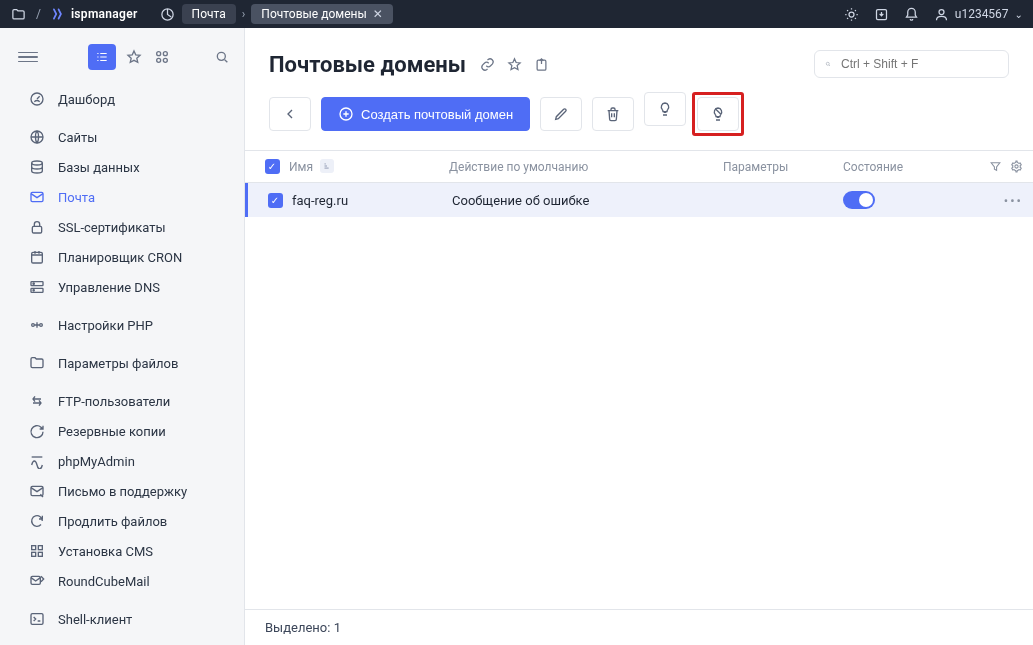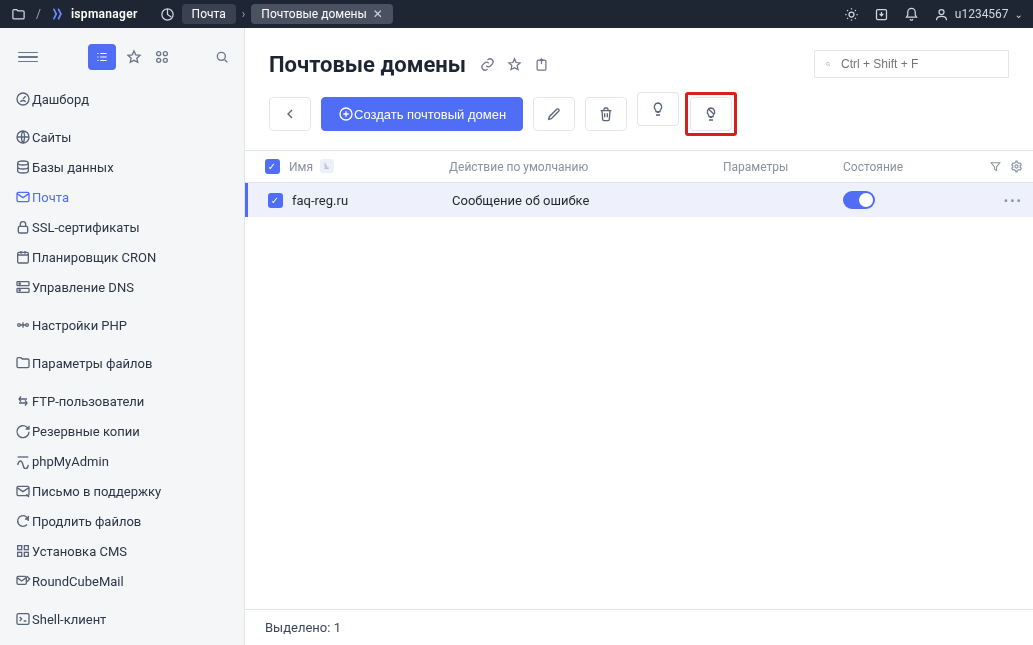--- a/index.html
+++ b/index.html
@@ -35,38 +35,38 @@
   .layout{flex:1;display:flex;min-height:0;}
   .sidebar{width:245px;background:var(--bg-side);border-right:1px solid var(--border);display:flex;flex-direction:column;padding-top:10px;}
   .sb-top{display:flex;align-items:center;padding:6px 14px 10px 14px;}
   .sb-view{width:28px;height:26px;border-radius:4px;background:var(--primary);display:flex;align-items:center;justify-content:center;margin-left:50px;}
   .sb-top-icons{display:flex;align-items:center;gap:12px;margin-left:10px;flex:1;}
   .sb-hamburger{width:20px;height:20px;display:flex;flex-direction:column;justify-content:center;gap:3px;margin-left:4px;}
   .sb-hamburger span{height:1.6px;background:#6d7688;border-radius:1px;}
   .sb-search{margin-left:auto;color:#6d7688;}
 
   .nav{list-style:none;margin:0;padding:4px 0 0 0;overflow:auto;}
-  .nav li{display:flex;align-items:center;padding:6px 14px;cursor:pointer;color:#2b3544;font-size:13px;}
+  .nav li{display:flex;align-items:center;gap:12px;padding:6px 28px;cursor:pointer;color:#2b3544;font-size:13px;}
   .nav li.active{color:var(--primary);}
   .nav li .nav-ico{width:18px;height:18px;display:flex;align-items:center;justify-content:center;color:#5a6478;}
   .nav li.active .nav-ico{color:var(--primary);}
   .nav li.spaced{margin-top:8px;}
 
   
   .main{flex:1;display:flex;flex-direction:column;min-width:0;}
   .page-head{display:flex;align-items:center;padding:22px 24px 10px 24px;}
   .page-title{font-size:22px;font-weight:700;margin:0;}
   .pt-icons{display:flex;align-items:center;gap:12px;margin-left:14px;color:#6d7688;}
-  .searchbox{margin-left:auto;display:flex;align-items:center;gap:8px;border:1px solid var(--border);border-radius:0;padding:5px 10px;width:195px;color:var(--muted);background:#fff;}
+  .searchbox{margin-left:auto;display:flex;align-items:center;gap:8px;border:1px solid var(--border);border-radius:6px;padding:5px 10px;width:195px;color:var(--muted);background:#fff;}
   .searchbox input{border:0;outline:0;flex:1;font-size:12px;color:var(--muted);background:transparent;}
 
   .toolbar{display:flex;align-items:center;gap:10px;padding:4px 24px 14px 24px;}
   .tbtn{height:34px;border:1px solid var(--border);border-radius:4px;background:#fff;padding:0 10px;display:flex;align-items:center;justify-content:center;color:#5a6478;}
   .tbtn.icon{width:42px;padding:0;}
-  .tbtn.primary{background:var(--primary);color:#fff;border-color:var(--primary);padding:0 16px;font-size:13px;font-weight:500;gap:0;}
+  .tbtn.primary{background:var(--primary);color:#fff;border-color:var(--primary);padding:0 16px;font-size:13px;font-weight:500;gap:7px;}
   .pair{display:flex;gap:6px;}
   .redbox{border:3px solid var(--red-box);padding:2px;border-radius:3px;}
 
   .grid{flex:1;display:flex;flex-direction:column;border-top:1px solid var(--border);min-height:0;}
   .ghead{display:flex;align-items:center;padding:8px 10px;color:var(--muted);font-size:12px;border-bottom:1px solid var(--border);background:#fff;}
   .grow{flex:1;overflow:auto;background:#fff;}
   .grow-row{display:flex;align-items:center;padding:8px 10px;background:var(--row-sel);border-left:3px solid var(--primary);}
   .col-chk{width:34px;display:flex;justify-content:center;}
   .col-name{width:160px;}
   .col-action{flex:1;}

